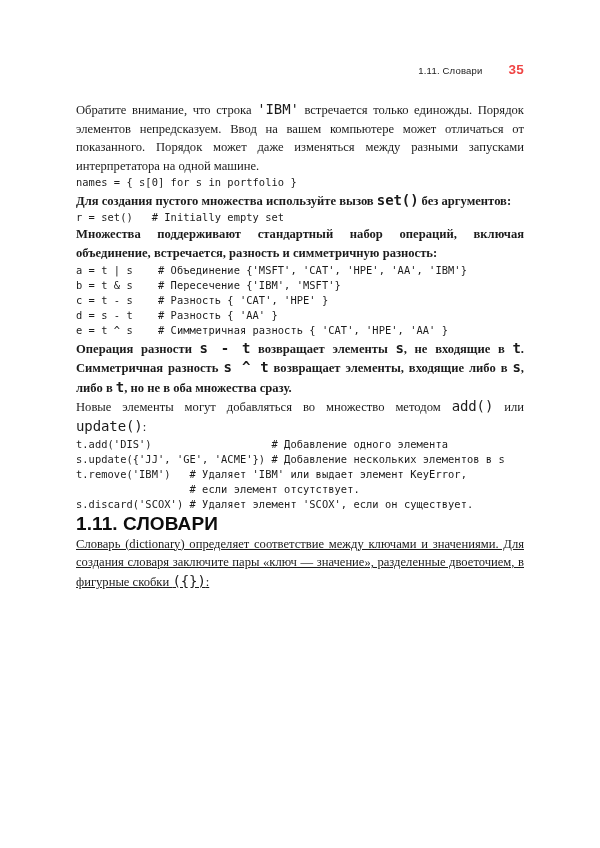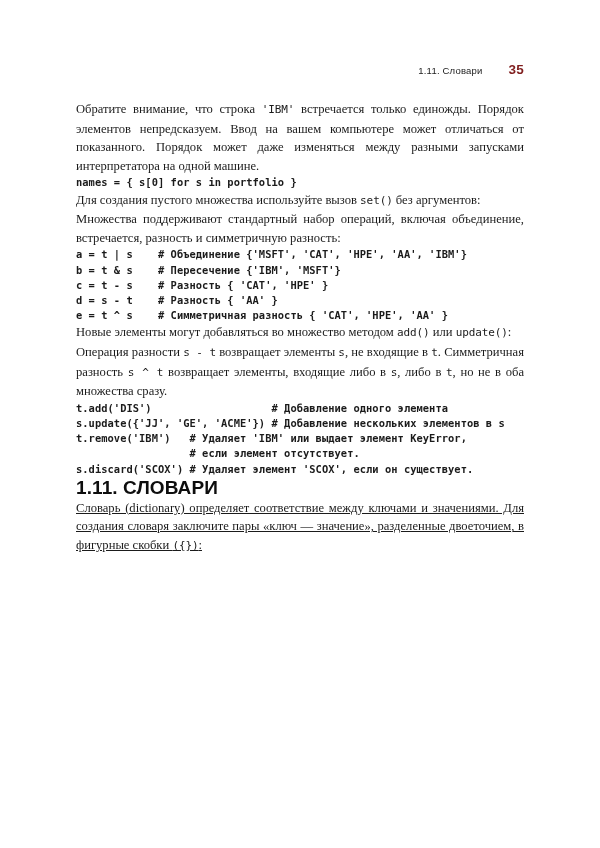--- a/index.html
+++ b/index.html
@@ -40,21 +40,21 @@
   }
   .running-head .rh-title {
     font-size: 9.5px;
     letter-spacing: 0.2px;
     color: #1a1a1a;
     margin-right: 26px;
   }
   .running-head .rh-folio {
     font-size: 13.5px;
     font-weight: bold;
-    color: #7f1d1d;
+    color: #ef4444;
     letter-spacing: 0.2px;
   }
 
   
   .content {
     position: absolute;
     left: 76px;
     top: 88px;
     width: 448px;
   }
@@ -64,42 +64,41 @@
     font-size: 12.6px;
     line-height: 18.6px;
     text-align: justify;
     text-justify: inter-word;
     hyphens: manual;
     color: #1b1b1b;
   }
 
   .gap-para      { margin-top: 16px; }
   .gap-before-code { margin-top: 15px; }
-  .gap-after-code  { margin-top: 15px; }
+  .gap-after-code  { margin-top: 15px; font-weight: bold; }
 
   code, .mono, pre {
     font-family: "DejaVu Sans Mono", "Liberation Mono", monospace;
     font-size: 10.4px;
     color: #1b1b1b;
   }
 
   p.body-text code {
-    font-size: 11px;
+    font-size: 14px;
     letter-spacing: -0.1px;
   }
 
   pre.code-block {
     margin: 0;
     font-family: "DejaVu Sans Mono", "Liberation Mono", monospace;
     font-size: 10.4px;
     line-height: 15.2px;
     white-space: pre;
     color: #1b1b1b;
     letter-spacing: 0.05px;
-    font-weight: bold;
   }
 
   
   h2.section-heading {
     margin: 0;
     font-family: "Liberation Sans", "DejaVu Sans", sans-serif;
     font-size: 19px;
     font-weight: bold;
     letter-spacing: 0.1px;
     color: #0d0d0d;
@@ -119,32 +118,33 @@
 
   <div class="content">
 
     <p class="body-text"><span>Обратите внимание, что строка <code>'IBM'</code> встречается только единожды. Порядок элементов непредсказуем. Ввод на вашем компьютере может отличаться от показанного. Порядок может даже изменяться между разными запусками интерпретатора на одной машине.</span></p>
 
 
     <pre class="code-block gap-before-code">names = { s[0] for s in portfolio }</pre>
 
     <p class="body-text gap-after-code"><span>Для создания пустого множества используйте вызов <code>set()</code> без аргументов:</span></p>
 
+    <pre class="code-block gap-before-code">r = set()   # Initially empty set</pre>
 
     <p class="body-text gap-after-code"><span>Множества поддерживают стандартный набор операций, включая объединение, встречается, разность и симметричную разность:</span></p>
 
     <pre class="code-block gap-before-code">a = t | s    # Объединение {'MSFT', 'CAT', 'HPE', 'AA', 'IBM'}
 b = t &amp; s    # Пересечение {'IBM', 'MSFT'}
 c = t - s    # Разность { 'CAT', 'HPE' }
 d = s - t    # Разность { 'AA' }
 e = t ^ s    # Симметричная разность { 'CAT', 'HPE', 'AA' }</pre>
 
+    <p class="body-text gap-after-code"><span>Операция разности <code>s - t</code> возвращает элементы <code>s</code>, не входящие в <code>t</code>. Симметричная разность <code>s ^ t</code> возвращает элементы, входящие либо в <code>s</code>, либо в <code>t</code>, но не в оба множества сразу.</span></p>
+
     <p class="body-text gap-para"><span>Новые элементы могут добавляться во множество методом <code>add()</code> или <code>update()</code>:</span></p>
-
-    <p class="body-text gap-after-code"><span>Операция разности <code>s - t</code> возвращает элементы <code>s</code>, не входящие в <code>t</code>. Симметричная разность <code>s ^ t</code> возвращает элементы, входящие либо в <code>s</code>, либо в <code>t</code>, но не в оба множества сразу.</span></p>
 
     <pre class="code-block gap-before-code">t.add('DIS')                   # Добавление одного элемента
 s.update({'JJ', 'GE', 'ACME'}) # Добавление нескольких элементов в s</pre>
 
 
     <pre class="code-block gap-before-code">t.remove('IBM')   # Удаляет 'IBM' или выдает элемент KeyError,
                   # если элемент отсутствует.
 s.discard('SCOX') # Удаляет элемент 'SCOX', если он существует.</pre>
 
 

